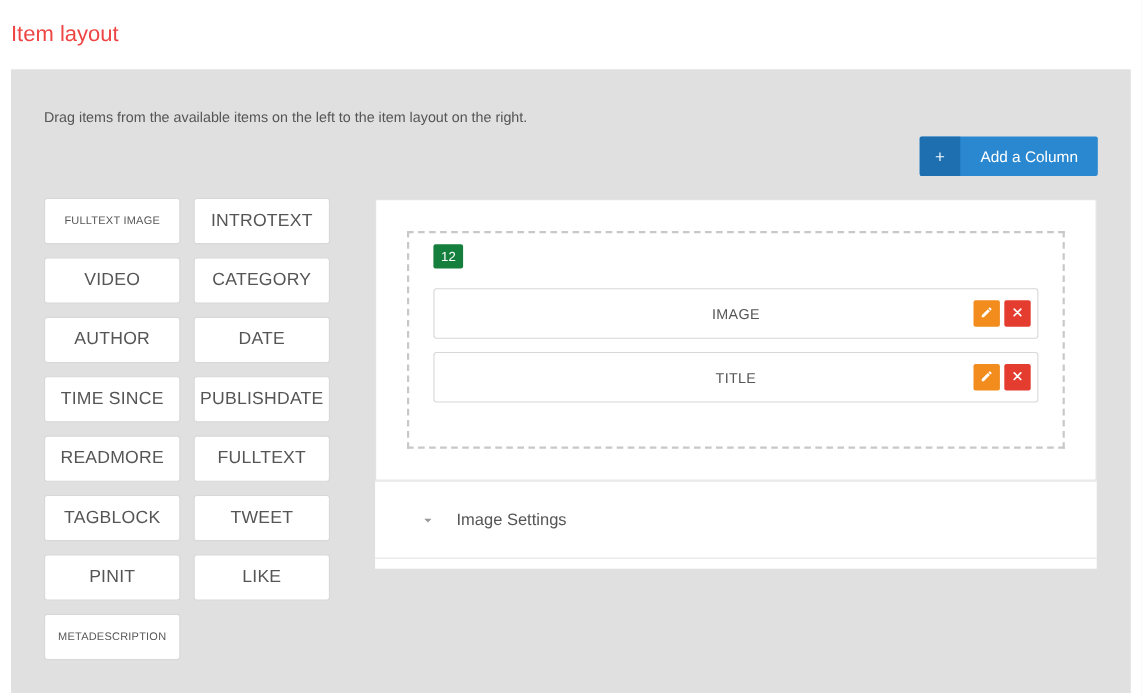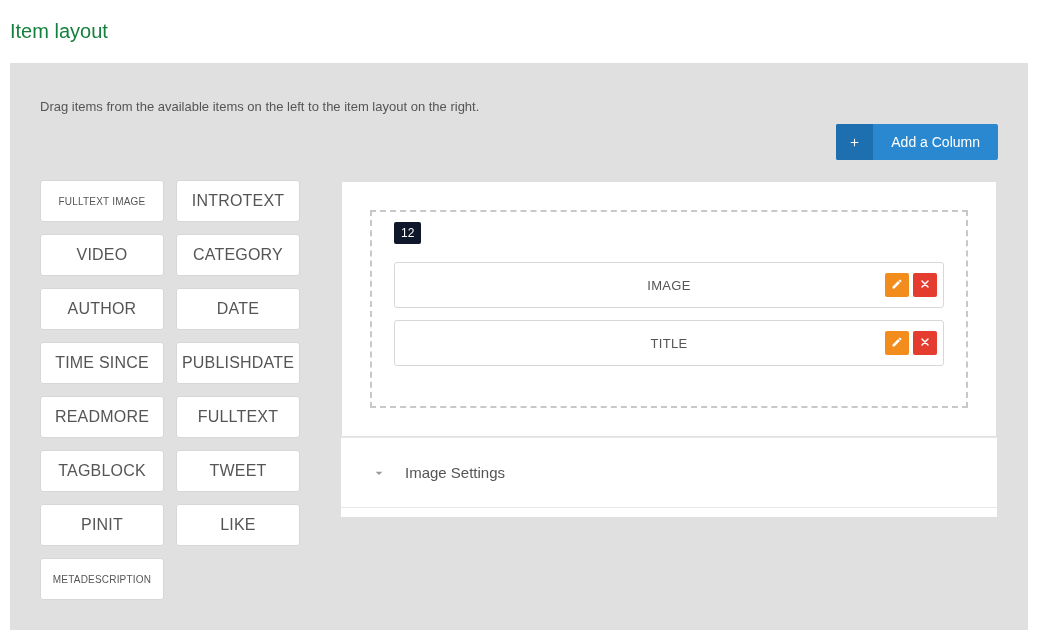--- a/index.html
+++ b/index.html
@@ -12,21 +12,21 @@
       background: #fff;
       color: #555;
       font-size: 14px;
     }
     .page {
       padding: 10px;
     }
     .page-title {
       font-size: 20px;
       font-weight: 400;
-      color: #15803d;
+      color: #ef4444;
       padding: 10px 0 20px 0;
     }
     .panel {
       background: #e0e0e0;
       padding: 36px 30px 30px 30px;
     }
     .instructions {
       font-size: 13px;
       color: #555;
       margin-bottom: 10px;
@@ -93,21 +93,21 @@
       border: 1px solid #e0e0e0;
       padding: 28px;
     }
     .drop-zone {
       border: 2px dashed #c8c8c8;
       padding: 10px 22px 40px 22px;
       position: relative;
     }
     .col-badge {
       display: inline-block;
-      background: #0f172a;
+      background: #15803d;
       color: #fff;
       font-size: 12px;
       padding: 4px 7px;
       border-radius: 2px;
       margin-bottom: 18px;
     }
     .layout-item {
       background: #fff;
       border: 1px solid #d8d8d8;
       border-radius: 3px;
@@ -149,21 +149,21 @@
     .ctrl-btn.remove { background: #e43d30; }
     .ctrl-btn svg { width: 12px; height: 12px; }
     .accordion-section {
       border-top: 1px solid #e8e8e8;
       background: #fff;
     }
     .accordion-header {
       display: flex;
       align-items: center;
       gap: 18px;
-      padding: 26px 30px;
+      padding: 26px 40px;
       cursor: pointer;
     }
     .accordion-header .chev {
       color: #999;
       display: flex;
     }
     .accordion-title {
       font-size: 15px;
       color: #555;
     }

